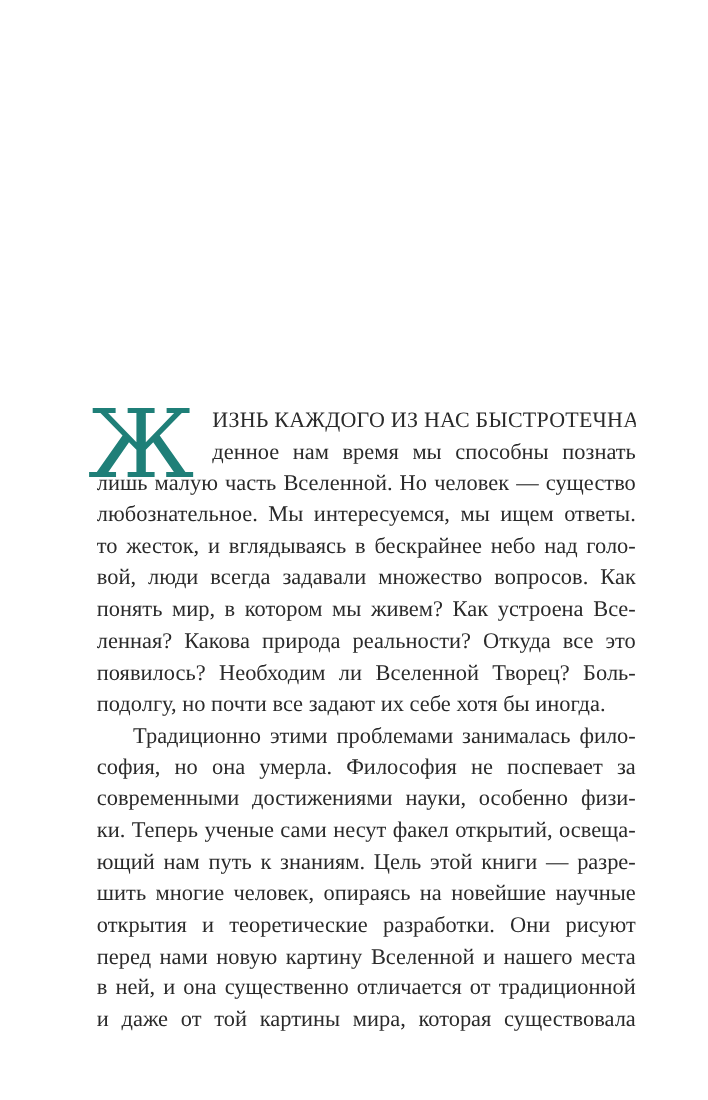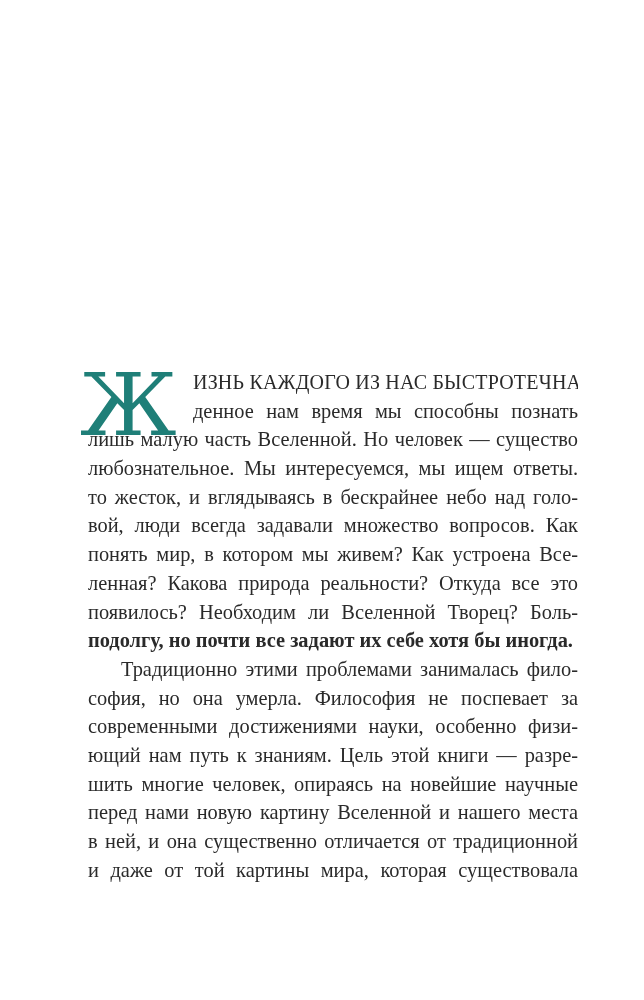--- a/index.html
+++ b/index.html
@@ -33,21 +33,20 @@
     .line {
       display: block;
       height: 28.7px;
       white-space: nowrap;
       text-align: justify;
       text-align-last: justify;
       overflow: hidden;
     }
     .line.last {
       text-align-last: left;
-      font-weight: bold;
     }
     .line.indent {
       padding-left: 33px;
     }
     .line.dc {
       padding-left: 105px;
     }
     .dropcap {
       position: absolute;
       left: -8px;
@@ -77,19 +76,21 @@
     <span class="line">то жесток, и вглядываясь в бескрайнее небо над голо-</span>
     <span class="line">вой, люди всегда задавали множество вопросов. Как</span>
     <span class="line">понять мир, в котором мы живем? Как устроена Все-</span>
     <span class="line">ленная? Какова природа реальности? Откуда все это</span>
     <span class="line">появилось? Необходим ли Вселенной Творец? Боль-</span>
     <span class="line last">подолгу, но почти все задают их себе хотя бы иногда.</span>
 
     <span class="line indent">Традиционно этими проблемами занималась фило-</span>
     <span class="line">софия, но она умерла. Философия не поспевает за</span>
     <span class="line">современными достижениями науки, особенно физи-</span>
+    <span class="line">ки. Теперь ученые сами несут факел открытий, освеща-</span>
     <span class="line">ющий нам путь к знаниям. Цель этой книги — разре-</span>
     <span class="line">шить многие человек, опираясь на новейшие научные</span>
+    <span class="line">открытия и теоретические разработки. Они рисуют</span>
     <span class="line">перед нами новую картину Вселенной и нашего места</span>
     <span class="line">в ней, и она существенно отличается от традиционной</span>
     <span class="line">и даже от той картины мира, которая существовала</span>
   </div>
 </div>
 
 </body></html>

